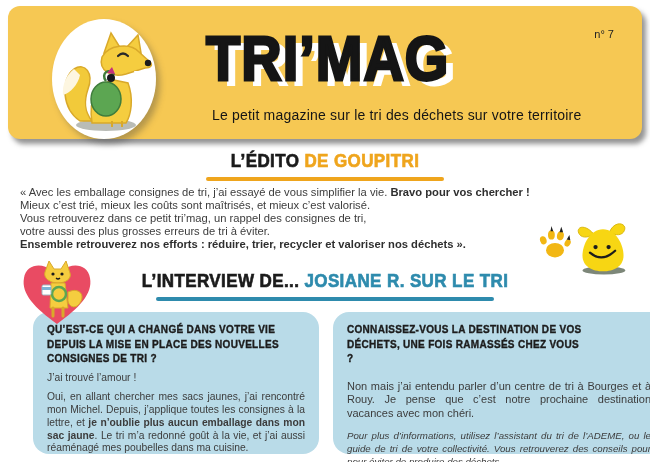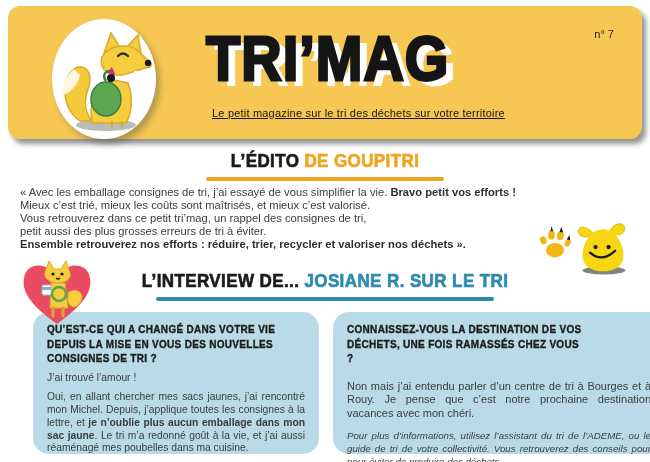--- a/index.html
+++ b/index.html
@@ -22,21 +22,21 @@
     position:absolute; left:198px; top:16px; width:310px;
     font-size:56px; font-weight:bold; color:#151515; letter-spacing:1px;
     -webkit-text-stroke:2.5px #151515;
     transform:scaleY(1.12); transform-origin:top left;
     text-shadow:8px 5px 0 #ffffff;
     white-space:nowrap;
   }
   .issue { position:absolute; right:28px; top:22px; font-size:11px; color:#222; }
   .subtitle {
     position:absolute; left:204px; top:101px; width:420px;
-    font-size:11px; color:#151515; letter-spacing:0.2px;text-decoration:underline;
+    font-size:14px; color:#151515; letter-spacing:0.2px;
   }
 
   
   .sec-heading {
     position:absolute; left:0; width:650px; text-align:center;
     font-size:17px; font-weight:bold; letter-spacing:0.4px;
     -webkit-text-stroke:0.6px currentColor; color:#1b1b1b;
     transform:scaleY(1.08);
   }
   .sec-heading .accent-orange { color:#efa51d; -webkit-text-stroke:0.6px #efa51d; }
@@ -108,24 +108,24 @@
   </div>
 
   <div class="sec-heading" style="top:152px;">
     <span>L’ÉDITO</span>
     <span> </span>
     <span class="accent-orange">DE GOUPITRI</span>
   </div>
   <div class="underline orange"></div>
 
   <div class="edito-body">
-    <div><span>« Avec les emballage consignes de tri, j’ai essayé de vous simplifier la vie. </span><b>Bravo petit vos efforts !</b></div>
+    <div><span>« Avec les emballage consignes de tri, j’ai essayé de vous simplifier la vie. </span><b>Bravo pour vos chercher !</b></div>
     <div>Mieux c’est trié, mieux les coûts sont maîtrisés, et mieux c’est valorisé.</div>
     <div>Vous retrouverez dans ce petit tri’mag, un rappel des consignes de tri,</div>
-    <div>petit aussi des plus grosses erreurs de tri à éviter.</div>
+    <div>votre aussi des plus grosses erreurs de tri à éviter.</div>
     <div><b>Ensemble retrouverez nos efforts : réduire, trier, recycler et valoriser nos déchets ».</b></div>
   </div>
 
   <svg class="icon paw" viewBox="0 0 40 40">
     <ellipse cx="20" cy="28" rx="10" ry="8" fill="#f2b714"></ellipse>
     <ellipse cx="7" cy="17" rx="3.6" ry="4.6" fill="#f2b714" transform="rotate(-18 7 17)"></ellipse>
     <ellipse cx="16" cy="11" rx="3.8" ry="5.2" fill="#f2b714"></ellipse>
     <ellipse cx="26" cy="12" rx="3.8" ry="5" fill="#f2b714" transform="rotate(12 26 12)"></ellipse>
     <ellipse cx="34" cy="20" rx="3.2" ry="4.2" fill="#f2b714" transform="rotate(28 34 20)"></ellipse>
     <path d="M15,7 L16,1 L18,7 Z" fill="#1c1c1c"></path>
@@ -157,21 +157,21 @@
     <path d="M41,22 Q43,24 45,22" stroke="#1c1c1c" stroke-width="1.2" fill="none"></path>
     <path d="M36,27 L50,27 L53,52 L35,52 Z" fill="#f5cd3f" stroke="#d9a92a" stroke-width="1"></path>
     <circle cx="44" cy="38" r="7" fill="none" stroke="#5ca652" stroke-width="2.5"></circle>
     <path d="M53,36 C66,30 72,42 62,50 C57,53 52,48 53,42 Z" fill="#f5cd3f" stroke="#d9a92a" stroke-width="1"></path>
     <rect x="27" y="29" width="9" height="10" rx="1.5" fill="#ffffff" stroke="#9db8c4" stroke-width="1"></rect>
     <rect x="27" y="31" width="9" height="3" fill="#7db4d6"></rect>
     <path d="M38,52 L38,60 M48,52 L48,60" stroke="#d9a92a" stroke-width="3" stroke-linecap="round"></path>
   </svg>
 
   <div class="qa-box left">
-    <div class="question">QU’EST-CE QUI A CHANGÉ DANS VOTRE VIE DEPUIS LA MISE EN VOUS DES NOUVELLES CONSIGNES DE TRI ?</div>
+    <div class="question">QU’EST-CE QUI A CHANGÉ DANS VOTRE VIE DEPUIS LA MISE EN PLACE DES NOUVELLES CONSIGNES DE TRI ?</div>
     <div class="answer answer-lead">J’ai trouvé l’amour !</div>
     <div class="answer answer-main">
       <span>Oui, en allant chercher mes sacs jaunes, j’ai rencontré mon Michel. Depuis, j’applique toutes les consignes à la lettre, et </span><b>je n’oublie plus aucun emballage dans mon sac jaune</b><span>. Le tri m’a redonné goût à la vie, et j’ai aussi réaménagé mes poubelles dans ma cuisine.</span>
     </div>
   </div>
 
   <div class="qa-box right">
     <div class="question">CONNAISSEZ-VOUS LA DESTINATION DE VOS DÉCHETS, UNE FOIS RAMASSÉS CHEZ VOUS ?</div>
     <div class="answer answer-main">Non mais j’ai entendu parler d’un centre de tri à Bourges et à Rouy. Je pense que c’est notre prochaine destination vacances avec mon chéri.</div>
     <div class="answer answer-note">Pour plus d’informations, utilisez l’assistant du tri de l’ADEME, ou le guide de tri de votre collectivité. Vous retrouverez des conseils pour pour éviter de produire des déchets.</div>

